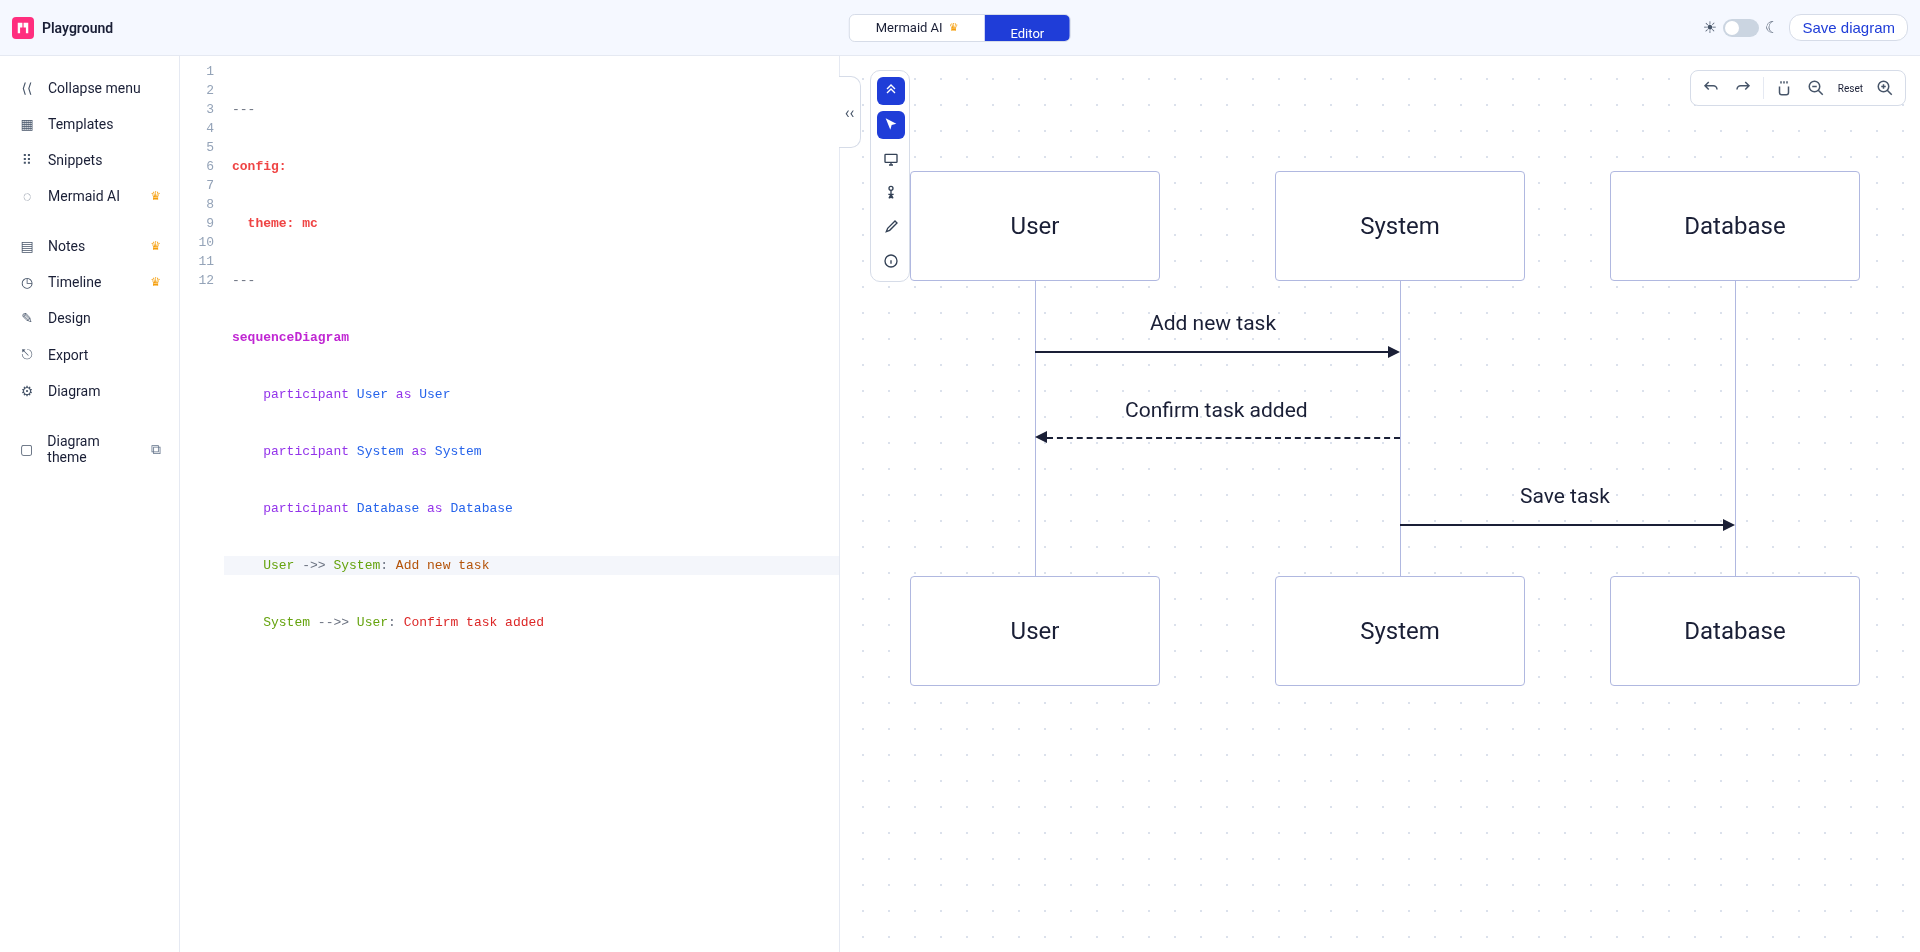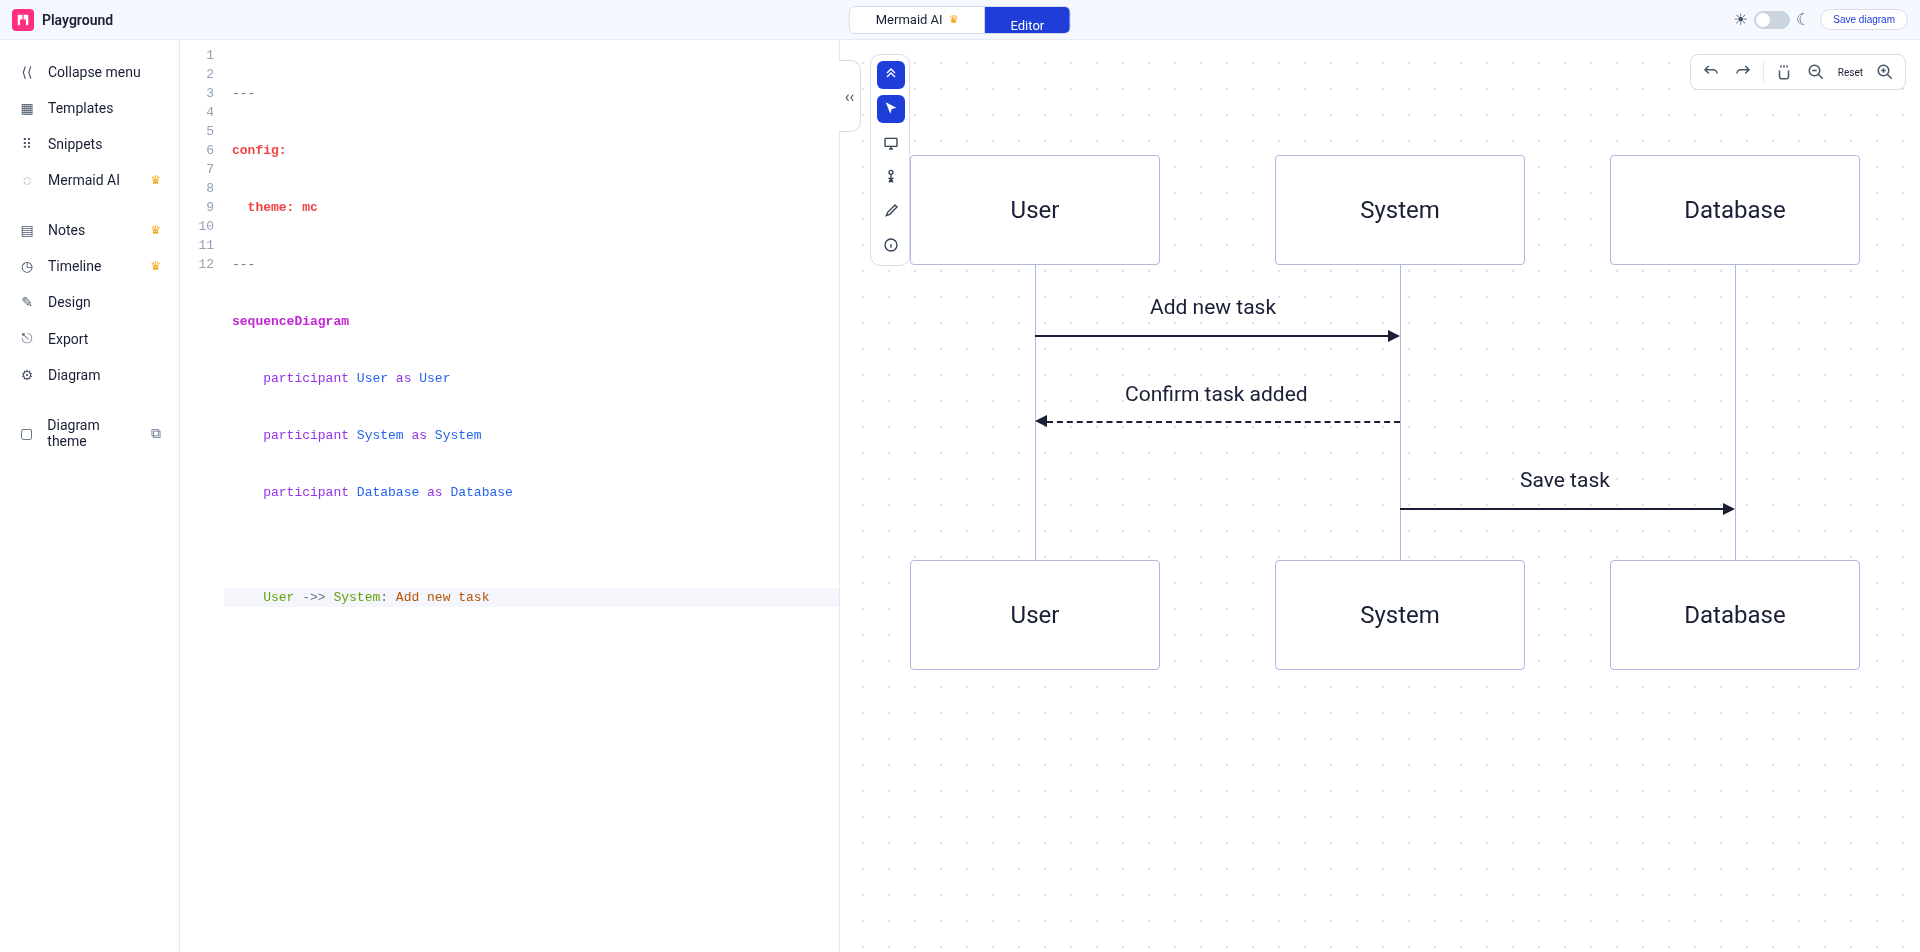--- a/index.html
+++ b/index.html
@@ -4,21 +4,21 @@
 <style>
 * { box-sizing: border-box; margin: 0; padding: 0; }
 body {
   font-family: -apple-system, BlinkMacSystemFont, "Segoe UI", Roboto, sans-serif;
   background: #fff;
   overflow: hidden;
   height: 100vh;
   width: 100vw;
 }
 .header {
-  height: 40px;
+  height: 56px;
   background: #f5f8ff;
   border-bottom: 1px solid #e5e9f2;
   display: flex;
   align-items: center;
   padding: 0 12px;
   position: relative;
 }
 .logo {
   width: 22px; height: 22px;
   background: #ff2e7e;
@@ -72,21 +72,21 @@
   border-radius: 50%;
   position: absolute;
   top: 2px; left: 2px;
 }
 .save-btn {
   border: 1px solid #d6dce8;
   background: #fff;
   color: #1f3dd8;
   padding: 4px 12px;
   border-radius: 12px;
-  font-size: 10px;
+  font-size: 15px;
   cursor: pointer;
 }
 .layout {
   display: flex;
   height: calc(100vh - 40px);
 }
 .sidebar {
   width: 180px;
   background: #fff;
   border-right: 1px solid #e5e9f2;
@@ -123,21 +123,21 @@
   user-select: none;
 }
 .code {
   flex: 1;
   padding: 6px 0 0 8px;
   color: #333;
   white-space: pre;
   position: relative;
 }
 .code .line { height: 19px; }
-.code .line.hl { background: #f4f6fb; margin-left:-8px; padding-left:8px;margin-top:48px; }
+.code .line.hl { background: #f4f6fb; margin-left:-8px; padding-left:8px; }
 .tk-gray { color: #6b7280; }
 .tk-dark { color: #ef4444; font-weight: bold; }
 .tk-purple { color: #9333ea; }
 .tk-pink { color: #c026d3; font-weight: 700; }
 .tk-blue { color: #2563eb; }
 .tk-olive { color: #65a30d; }
 .tk-orange { color: #b45309; }
 .tk-red { color: #dc2626; }
 .canvas {
   flex: 1;
@@ -336,20 +336,21 @@
     <div class="code">
       <div class="line"><span class="tk-gray">---</span></div>
       <div class="line"><span class="tk-dark">config:</span></div>
       <div class="line"><span class="tk-dark">  theme: mc</span></div>
       <div class="line"><span class="tk-gray">---</span></div>
       <div class="line"><span class="tk-pink">sequenceDiagram</span></div>
       <div class="line"><span class="tk-purple">    participant </span><span class="tk-blue">User</span><span class="tk-purple"> as </span><span class="tk-blue">User</span></div>
       <div class="line"><span class="tk-purple">    participant </span><span class="tk-blue">System</span><span class="tk-purple"> as </span><span class="tk-blue">System</span></div>
       <div class="line"><span class="tk-purple">    participant </span><span class="tk-blue">Database</span><span class="tk-purple"> as </span><span class="tk-blue">Database</span></div>
       <div class="line hl"><span class="tk-olive">    User </span><span class="tk-gray">-&gt;&gt; </span><span class="tk-olive">System</span><span class="tk-gray">: </span><span class="tk-orange">Add new task</span></div>
+      <div class="line"><span class="tk-olive">    System </span><span class="tk-gray">--&gt;&gt; </span><span class="tk-olive">User</span><span class="tk-gray">: </span><span class="tk-red">Confirm task added</span></div>
       <div class="line"></div>
     </div>
   </div>
 
   <div class="canvas">
     <div class="collapse-handle">‹‹</div>
 
     <div class="vtoolbar">
       <div class="vtool active">
         <svg width="16" height="16" viewBox="0 0 24 24" fill="none" stroke="currentColor" stroke-width="2">

